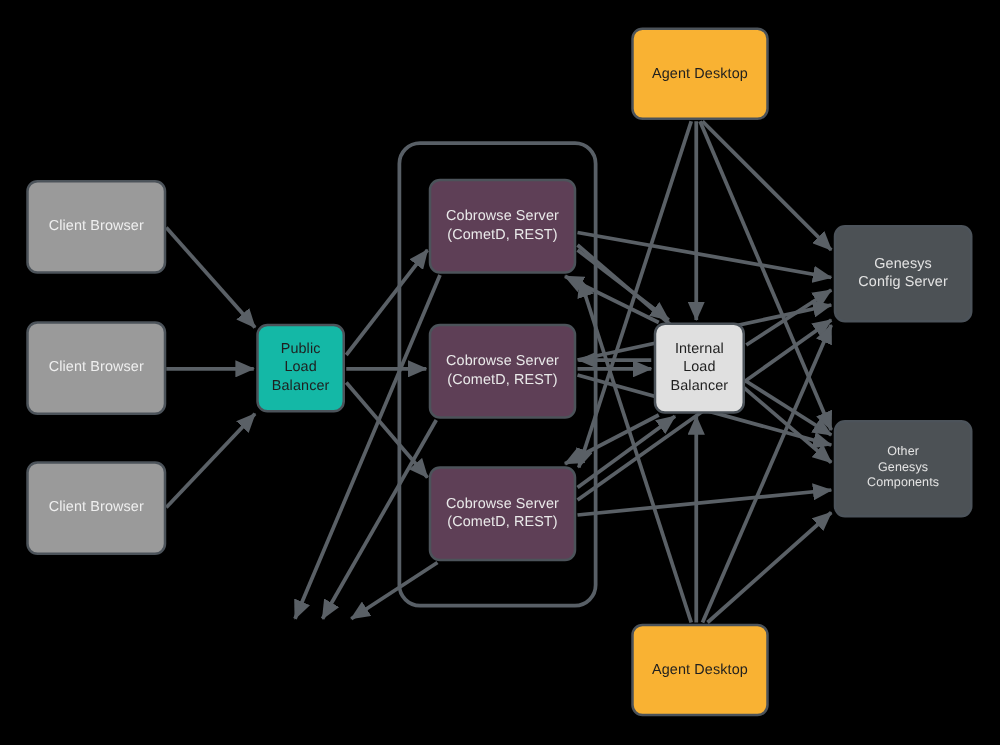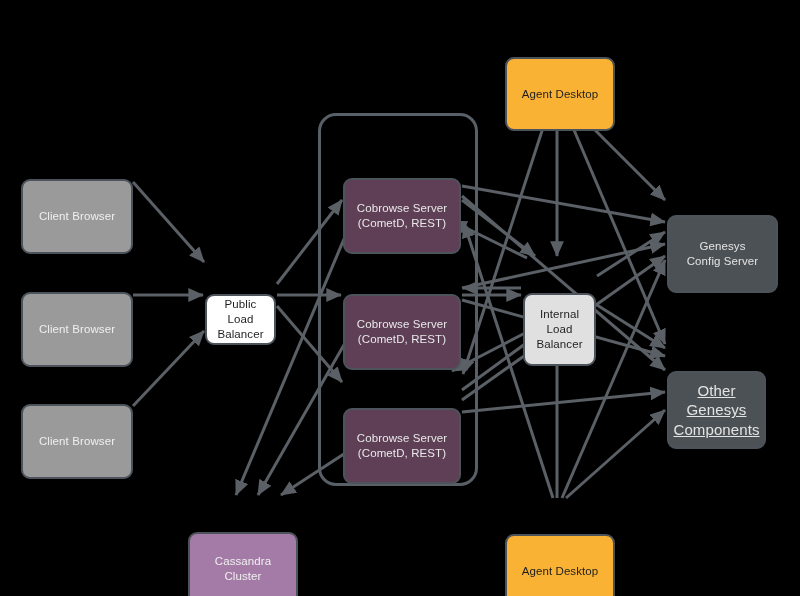--- a/index.html
+++ b/index.html
@@ -36,21 +36,20 @@
     border-radius: 9px;
     border: 2px solid #4c535a;
     display: flex;
     align-items: center;
     justify-content: center;
     text-align: center;
     line-height: 1.28;
     letter-spacing: 0.1px;
     white-space: pre-line;
     padding: 2px 4px;
-    margin-top: 35px;
   }
   .group-box {
     position: absolute;
     box-sizing: border-box;
     border: 3px solid #585f66;
     border-radius: 18px;
     background: transparent;
   }
 </style>
 </head>
@@ -96,35 +95,33 @@
         <line x1="597" y1="276" x2="665" y2="232" stroke="#5a6066" stroke-width="3" stroke-linecap="butt" marker-end="url(#arrowhead)"></line>
         <line x1="597" y1="305" x2="665" y2="348" stroke="#5a6066" stroke-width="3" stroke-linecap="butt" marker-end="url(#arrowhead)"></line>
       </g>
   </svg>
 
   <div id="node-layer">
     <div class="group-box" id="cluster-group" style="left: 318px; top: 113px; width: 160px; height: 373px; border-color: rgb(88, 95, 102);"></div>
   <div class="node" style="left: 21px; top: 144px; width: 112px; height: 75px; background: rgb(154, 154, 154); color: rgb(239, 239, 239); font-size: 11.5px; border-color: rgb(76, 83, 90);"><span>Client Browser</span></div>
       <div class="node" style="left: 21px; top: 257px; width: 112px; height: 75px; background: rgb(154, 154, 154); color: rgb(239, 239, 239); font-size: 11.5px; border-color: rgb(76, 83, 90);"><span>Client Browser</span></div>
       <div class="node" style="left: 21px; top: 369px; width: 112px; height: 75px; background: rgb(154, 154, 154); color: rgb(239, 239, 239); font-size: 11.5px; border-color: rgb(76, 83, 90);"><span>Client Browser</span></div>
-      <div class="node" style="left: 205px; top: 259px; width: 71px; height: 51px; background: #ffffff; color: rgb(31, 31, 31); font-size: 11.5px; border-color: rgb(76, 83, 90);"><span>Public
+      <div class="node" style="left: 205px; top: 259px; width: 71px; height: 71px; background: #14b8a6; color: rgb(31, 31, 31); font-size: 11.5px; border-color: rgb(76, 83, 90);"><span>Public
 Load
 Balancer</span></div>
       <div class="node" style="left: 343px; top: 143px; width: 118px; height: 76px; background: rgb(94, 63, 86); color: rgb(233, 233, 233); font-size: 11.5px; border-color: rgb(76, 83, 90);"><span>Cobrowse Server
 (CometD, REST)</span></div>
       <div class="node" style="left: 343px; top: 259px; width: 118px; height: 76px; background: rgb(94, 63, 86); color: rgb(233, 233, 233); font-size: 11.5px; border-color: rgb(76, 83, 90);"><span>Cobrowse Server
 (CometD, REST)</span></div>
       <div class="node" style="left: 343px; top: 373px; width: 118px; height: 76px; background: rgb(94, 63, 86); color: rgb(233, 233, 233); font-size: 11.5px; border-color: rgb(76, 83, 90);"><span>Cobrowse Server
 (CometD, REST)</span></div>
-      <div class="node" style="left: 188px; top: 497px; width: 110px; height: 74px; background: rgb(164, 123, 166); color: rgb(239, 239, 239); font-size: 11.5px; border-color: rgb(76, 83, 90);"><span>Cassandra
-Cluster</span></div>
       <div class="node" style="left: 523px; top: 258px; width: 73px; height: 73px; background: rgb(224, 224, 224); color: rgb(31, 31, 31); font-size: 11.5px; border-color: rgb(76, 83, 90); justify-content: center;"><span>Internal
 Load
 Balancer</span></div>
       <div class="node" style="left: 505px; top: 22px; width: 110px; height: 74px; background: rgb(249, 178, 51); color: rgb(31, 31, 31); font-size: 11.5px; border-color: rgb(76, 83, 90);"><span>Agent Desktop</span></div>
       <div class="node" style="left: 505px; top: 499px; width: 110px; height: 74px; background: rgb(249, 178, 51); color: rgb(31, 31, 31); font-size: 11.5px; border-color: rgb(76, 83, 90);"><span>Agent Desktop</span></div>
       <div class="node" style="left: 667px; top: 180px; width: 111px; height: 78px; background: rgb(76, 81, 85); color: rgb(227, 227, 227); font-size: 11.5px; border-color: rgb(76, 83, 90);"><span>Genesys
 Config Server</span></div>
-      <div class="node" style="left: 667px; top: 336px; width: 99px; height: 78px; background: rgb(76, 81, 85); color: rgb(227, 227, 227); font-size: 15px; border-color: rgb(76, 83, 90); text-decoration: underline;"><span>Other
+      <div class="node" style="left: 667px; top: 336px; width: 111px; height: 78px; background: rgb(76, 81, 85); color: rgb(227, 227, 227); font-size: 10px; border-color: rgb(76, 83, 90);"><span>Other
 Genesys
 Components</span></div>
     </div>
 </div>
 
 </body></html>

